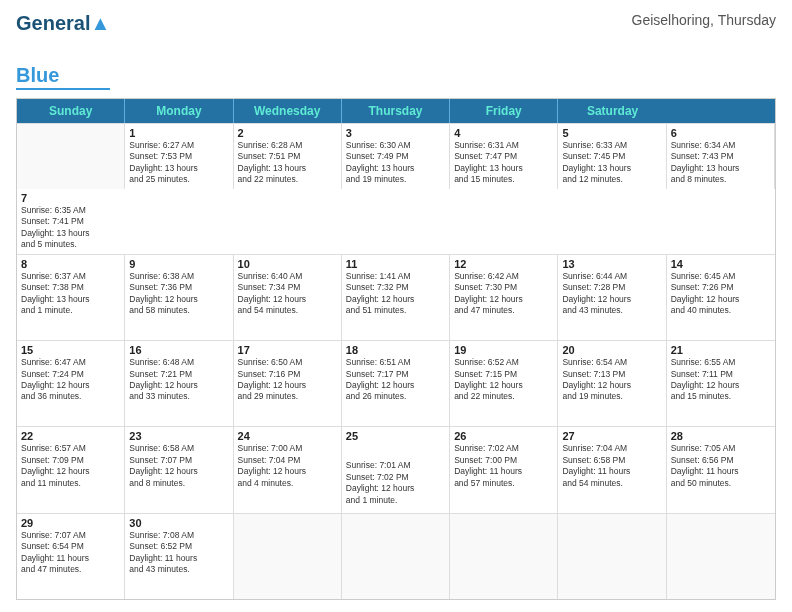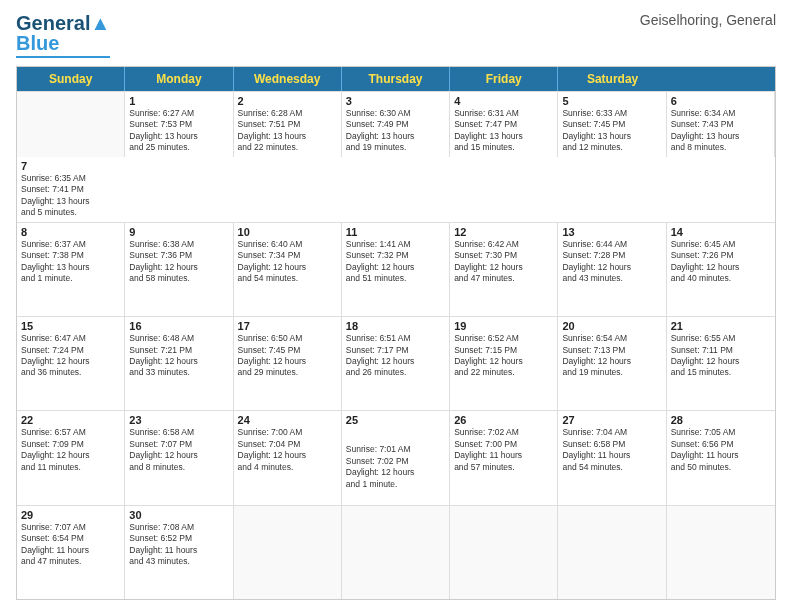--- a/index.html
+++ b/index.html
@@ -61,21 +61,21 @@
       display: flex;
       flex-direction: column;
       border: 1px solid #ccc;
     }
     .cal-header {
       display: grid;
       grid-template-columns: repeat(7, 1fr);
       background: #2471a3;
     }
     .cal-header-cell {
-      color: #fde047;
+      color: #5eead4;
       text-align: center;
       font-size: 12px;
       font-weight: bold;
       padding: 5px 0;
       border-right: 1px solid #5dade2;
     }
     .cal-header-cell:last-child { border-right: none; }
     .cal-body {
       flex: 1;
       display: flex;
@@ -116,26 +116,26 @@
 
 <div class="page">
   <div class="header">
     <div class="logo">
       <div class="logo-line1">
         <span class="logo-text">
           General<span>▲</span>
         </span>
       </div>
       <div style="display:flex;align-items:center;margin-top:-2px;">
-        <span style="font-size:20px;font-weight:bold;color:#3498db;">Blue</span>
+        <span style="font-size:20px;font-weight:bold;color:#3498db;margin-top:32px;">Blue</span>
       </div>
       <div class="logo-underline"></div>
     </div>
     <div class="title-block">
-      <div class="subtitle">Geiselhoring, General</div>
+      <div class="subtitle">Geiselhoring, Thursday</div>
     </div>
   </div>
 
   <div class="calendar">
     <div class="cal-header">
     <div class="cal-header-cell">Sunday</div>
         <div class="cal-header-cell">Monday</div>
         <div class="cal-header-cell">Wednesday</div>
         <div class="cal-header-cell">Thursday</div>
         <div class="cal-header-cell">Friday</div>
@@ -256,21 +256,21 @@
           <div class="cal-cell">
             <span class="day-num">16</span>
             <div class="cell-text" style="white-space: pre-line;">Sunrise: 6:48 AM
 Sunset: 7:21 PM
 Daylight: 12 hours
 and 33 minutes.</div>
           </div>
           <div class="cal-cell">
             <span class="day-num">17</span>
             <div class="cell-text" style="white-space: pre-line;">Sunrise: 6:50 AM
-Sunset: 7:45 PM
+Sunset: 7:16 PM
 Daylight: 12 hours
 and 29 minutes.</div>
           </div>
           <div class="cal-cell">
             <span class="day-num">18</span>
             <div class="cell-text" style="white-space: pre-line;">Sunrise: 6:51 AM
 Sunset: 7:17 PM
 Daylight: 12 hours
 and 26 minutes.</div>
           </div>

